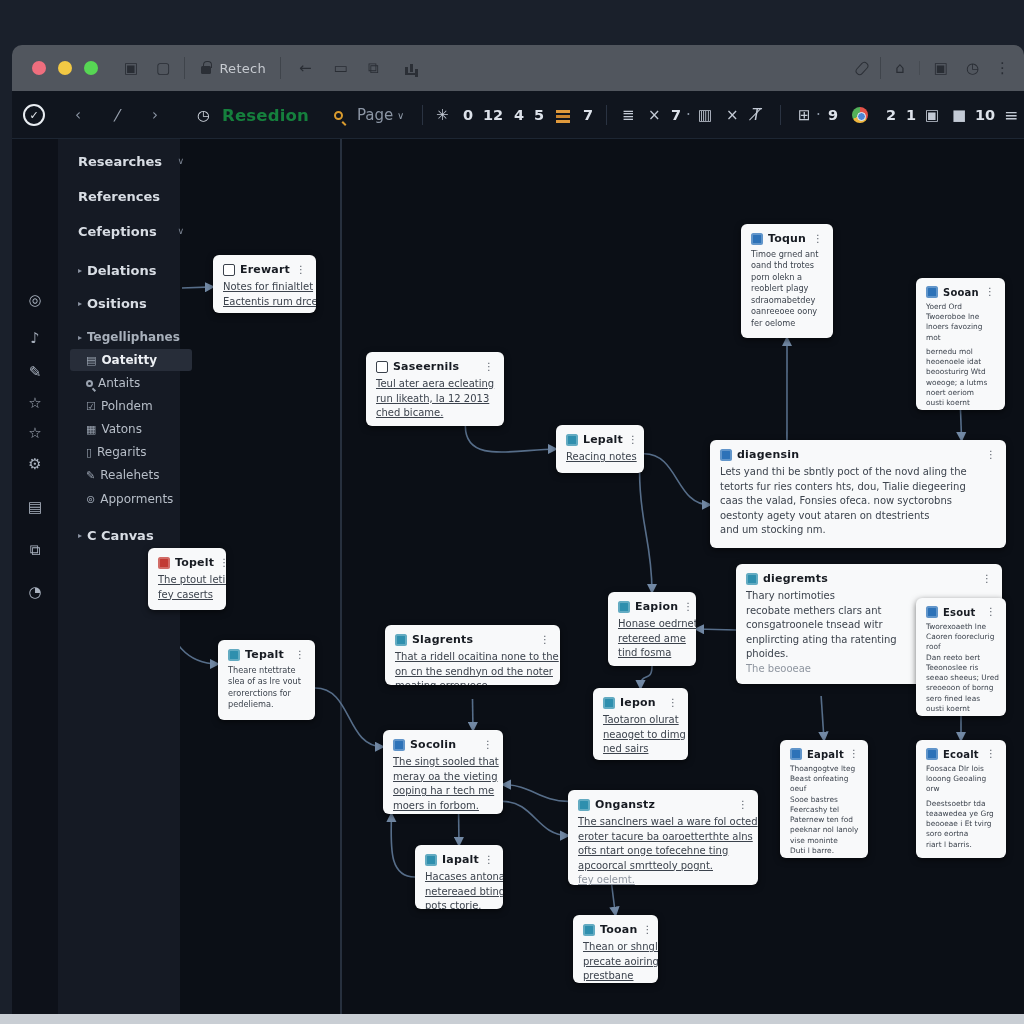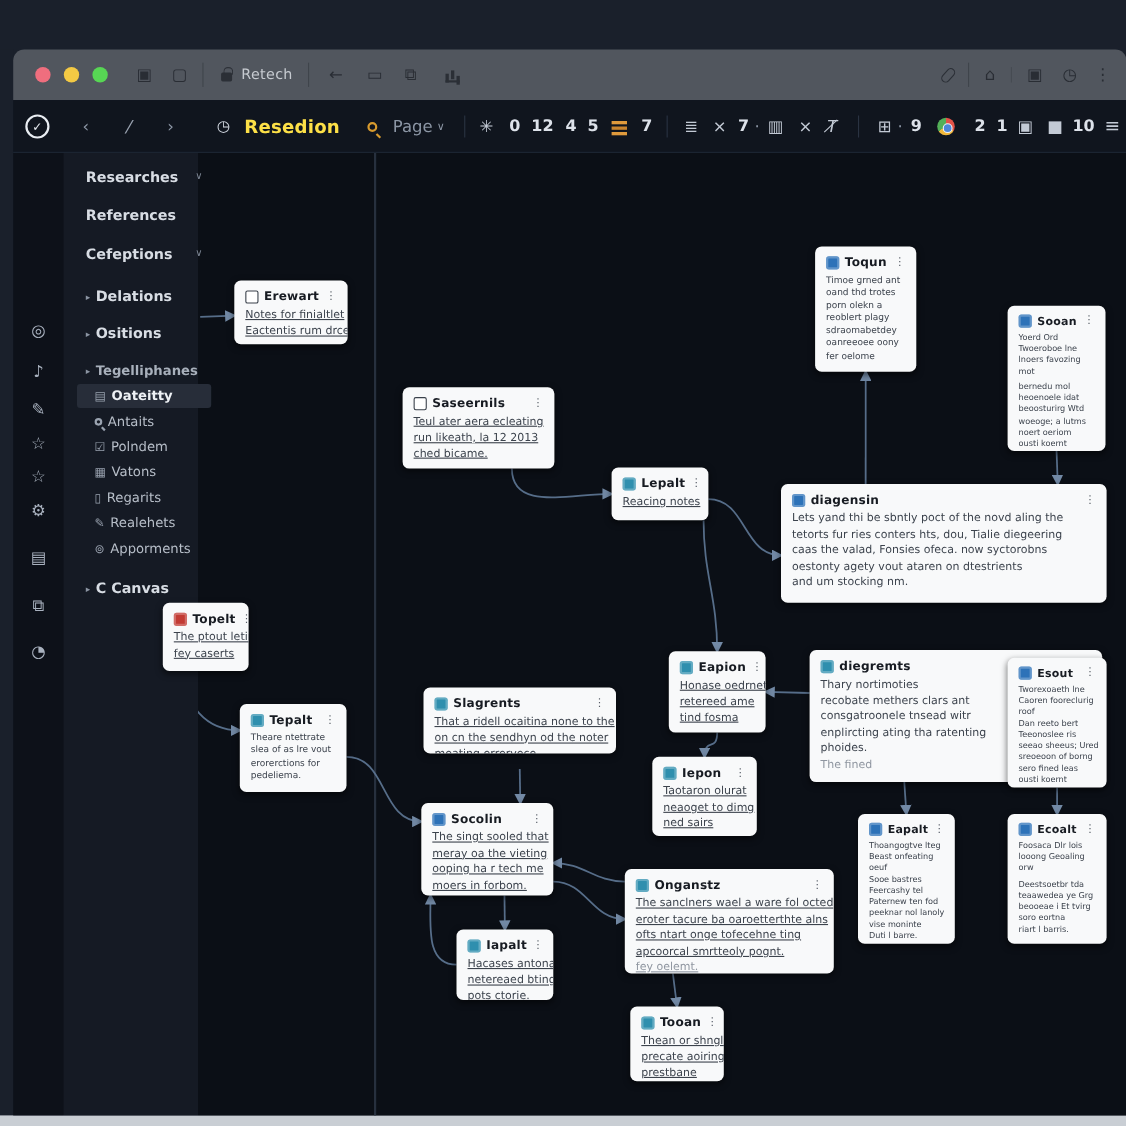--- a/index.html
+++ b/index.html
@@ -21,21 +21,21 @@
   .cb-addr { color:#c6cad0; font-size:13px; letter-spacing:.3px; }
   .mini-bars { width:14px; height:13px; margin-left:26px; position:relative; }
   .mini-bars::before { content:''; position:absolute; left:0; bottom:0; width:3px; height:8px; background:#2b2f36; box-shadow:5px -3px 0 #2b2f36, 10px 2px 0 #2b2f36; }
   .mini-bars::after { content:''; position:absolute; left:0; bottom:0; width:13px; height:1.5px; background:#2b2f36; }
   .paperclip { width:8px; height:15px; border:1.6px solid #2b2f36; border-radius:4px; transform:rotate(42deg); }
   .cb-right { margin-left:auto; display:flex; align-items:center; margin-right:14px; }
   .app-header { position:absolute; left:12px; right:0; top:91px; height:48px; background:#10151e;
     border-bottom:1px solid #1d2633; z-index:5; }
   .ah-item { position:absolute; top:0; height:48px; display:flex; align-items:center; color:#8c96a5; font-size:15px; }
   .ah-num { color:#dde2ea; font-size:14.5px; font-weight:bold; }
-  .ah-title { color:#fde047; font-size:16.5px; font-weight:bold; letter-spacing:.2px; }
+  .ah-title { color:#15803d; font-size:16.5px; font-weight:bold; letter-spacing:.2px; }
   .ah-divider { position:absolute; top:14px; width:1px; height:20px; background:#2a3342; }
   .circle-check { width:22px; height:22px; border:2px solid #e9edf2; border-radius:50%; color:#e9edf2;
     font-size:11px; display:flex; align-items:center; justify-content:center; }
   .mag { width:9px; height:9px; border:2px solid #d99b2e; border-radius:50%; position:relative; }
   .mag::after { content:''; position:absolute; left:7px; top:8px; width:2px; height:5px; background:#d99b2e; transform:rotate(-45deg); }
   .mag.gray { width:7px; height:7px; border-color:#9aa3b0; }
   .mag.gray::after { left:5px; top:6px; width:1.5px; height:4px; background:#9aa3b0; }
   .orange-list { width:15px; height:13px; position:relative; }
   .orange-list::before { content:''; position:absolute; left:0; top:1px; width:14px; height:3px; background:#e09a3c; box-shadow:0 5px 0 #c9842e, 0 10px 0 #e09a3c; }
   .chrome-ball { width:16px; height:16px; border-radius:50%;
@@ -326,32 +326,32 @@
           <span class="card-ico blue"></span>
           <span class="card-title">diagensin</span>
           <span class="card-kebab">⋮</span>
         </div>
         <div class="card-line">Lets yand thi be sbntly poct of the novd aling the</div>
         <div class="card-line">tetorts fur ries conters hts, dou, Tialie diegeering</div>
         <div class="card-line">caas the valad, Fonsies ofeca. now syctorobns</div>
         <div class="card-line">oestonty agety vout ataren on dtestrients</div>
         <div class="card-line">and um stocking nm.</div>
       </div>
-      <div class="card sz-md" style="left: 736px; top: 591px; width: 266px; height: 120px;">
+      <div class="card sz-md" style="left: 736px; top: 564px; width: 266px; height: 120px;">
         <div class="card-head">
           <span class="card-ico teal"></span>
           <span class="card-title">diegremts</span>
           <span class="card-kebab">⋮</span>
         </div>
         <div class="card-line">Thary nortimoties</div>
         <div class="card-line">recobate methers clars ant</div>
         <div class="card-line">consgatroonele tnsead witr</div>
         <div class="card-line">enplircting ating tha ratenting</div>
         <div class="card-line">phoides.</div>
-        <div class="card-line secondary">The fined</div>
+        <div class="card-line secondary">The beooeae</div>
       </div>
       <div class="card sz-xs" style="left: 916px; top: 598px; width: 90px; height: 118px;">
         <div class="card-head">
           <span class="card-ico blue"></span>
           <span class="card-title">Esout</span>
           <span class="card-kebab">⋮</span>
         </div>
         <div class="card-line">Tworexoaeth lne</div>
         <div class="card-line">Caoren fooreclurig</div>
         <div class="card-line">roof</div>

